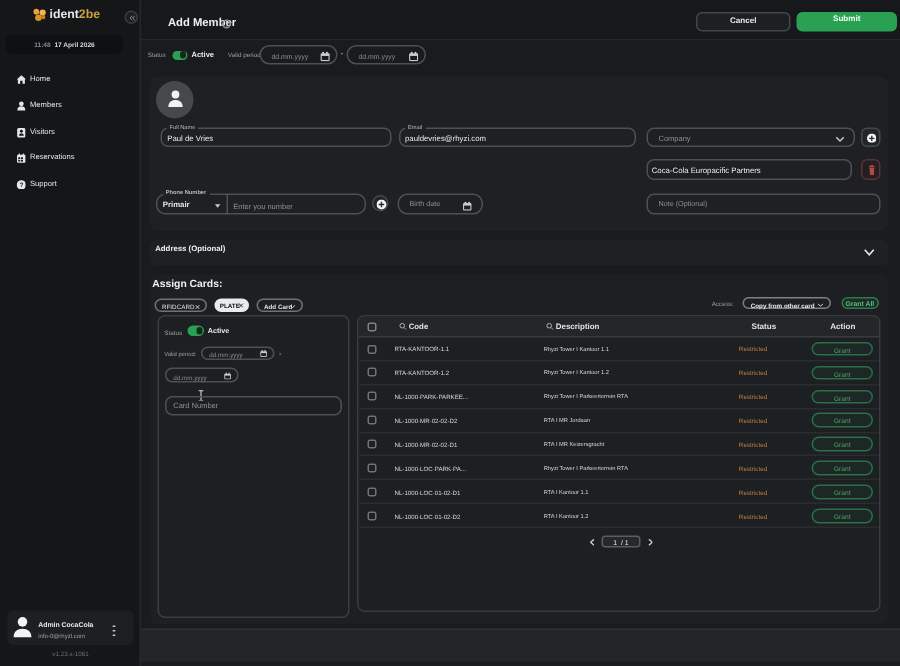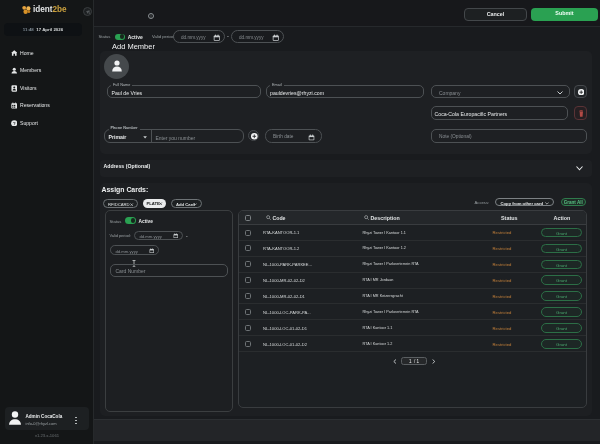--- a/index.html
+++ b/index.html
@@ -14,21 +14,21 @@
   .grantbtn { position:absolute; border:1px solid #2f7b4c; border-radius:6px; color:#56bf80; background:rgba(42,161,82,0.10); font-size:4.6px; text-align:center; }
 </style>
 </head>
 <body>
 <div id="app">
 
   <div class="abs" style="left:94px; top:0; width:506px; height:27px; background:#17181b; border-bottom:1px solid #26292c;"></div>
   <div class="abs" style="left:94px; top:27px; width:506px; height:392px; background:#191b1e;"></div>
   <div class="abs" style="left:94px; top:419px; width:506px; height:22px; background:#232528; border-top:1px solid #2c2f32;"></div>
 
-  <div class="abs" style="left:112px; top:11.2px; font-size:7.5px; line-height:8px; font-weight:normal; color:#f0f1f2;margin-top:32px;">Add Member</div>
+  <div class="abs" style="left:112px; top:11.2px; font-size:7.5px; line-height:8px; font-weight:bold; color:#f0f1f2;">Add Member</div>
   <div class="abs" style="left:148px; top:13px; width:6px; height:6px; border:1px solid #8b9094; border-radius:50%; color:#8b9094; font-size:4.5px; text-align:center; line-height:5px;">i</div>
   <div class="abs" style="left:464px; top:7.5px; width:63px; height:13.5px; background:#1d2022; border:1px solid #43474a; border-radius:4px; color:#e8eaeb; font-size:5.4px; font-weight:bold; text-align:center; line-height:11px;">Cancel</div>
   <div class="abs" style="left:531px; top:7.5px; width:67px; height:13.5px; background:#2aa152; border-radius:4px; color:#f2fff7; font-size:5.4px; font-weight:bold; text-align:center; line-height:11px;">Submit</div>
 
   <div class="lbl" style="left:98.5px; top:34.4px; font-size:4.2px;">Status</div>
   <div class="abs" style="left:114.5px; top:33.8px; width:10.5px; height:6.2px; background:#2aa152; border-radius:3.5px;">
     <div style="position:absolute; right:0.7px; top:0.7px; width:4.8px; height:4.8px; background:#17271d; border-radius:50%;"></div>
   </div>
   <div class="abs" style="left:127.7px; top:34.4px; font-size:5px; font-weight:bold; color:#e8eaeb;">Active</div>
   <div class="lbl" style="left:152px; top:34.4px; font-size:4.2px;">Valid period</div>

